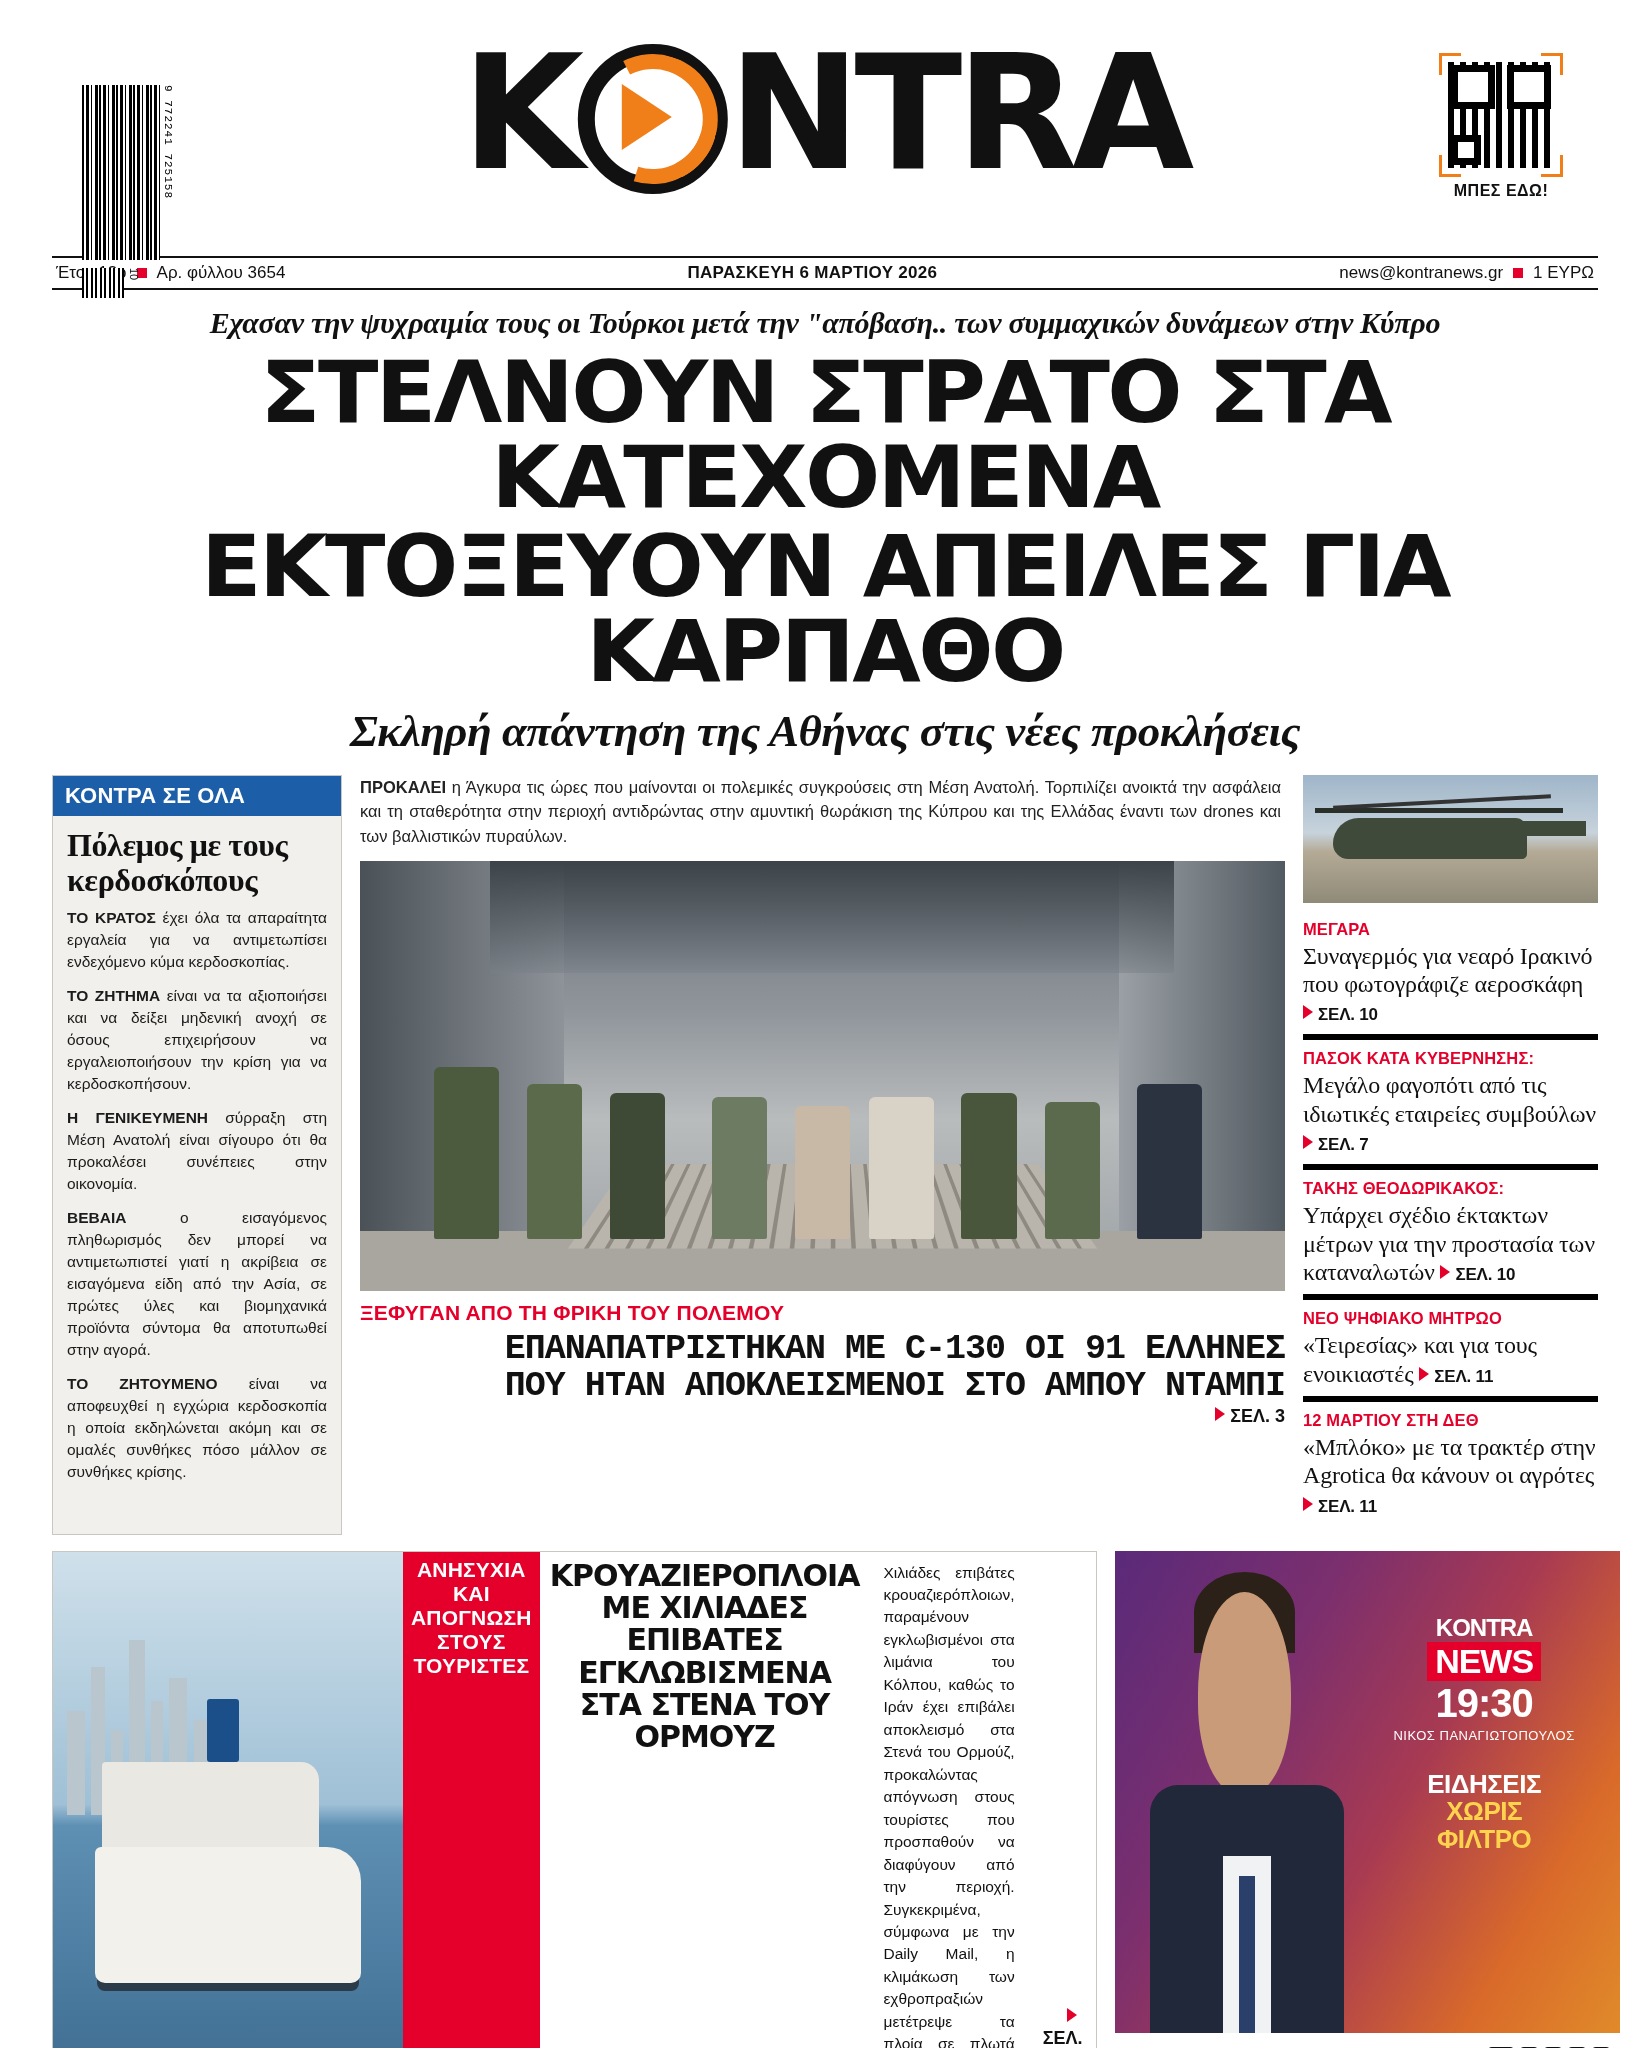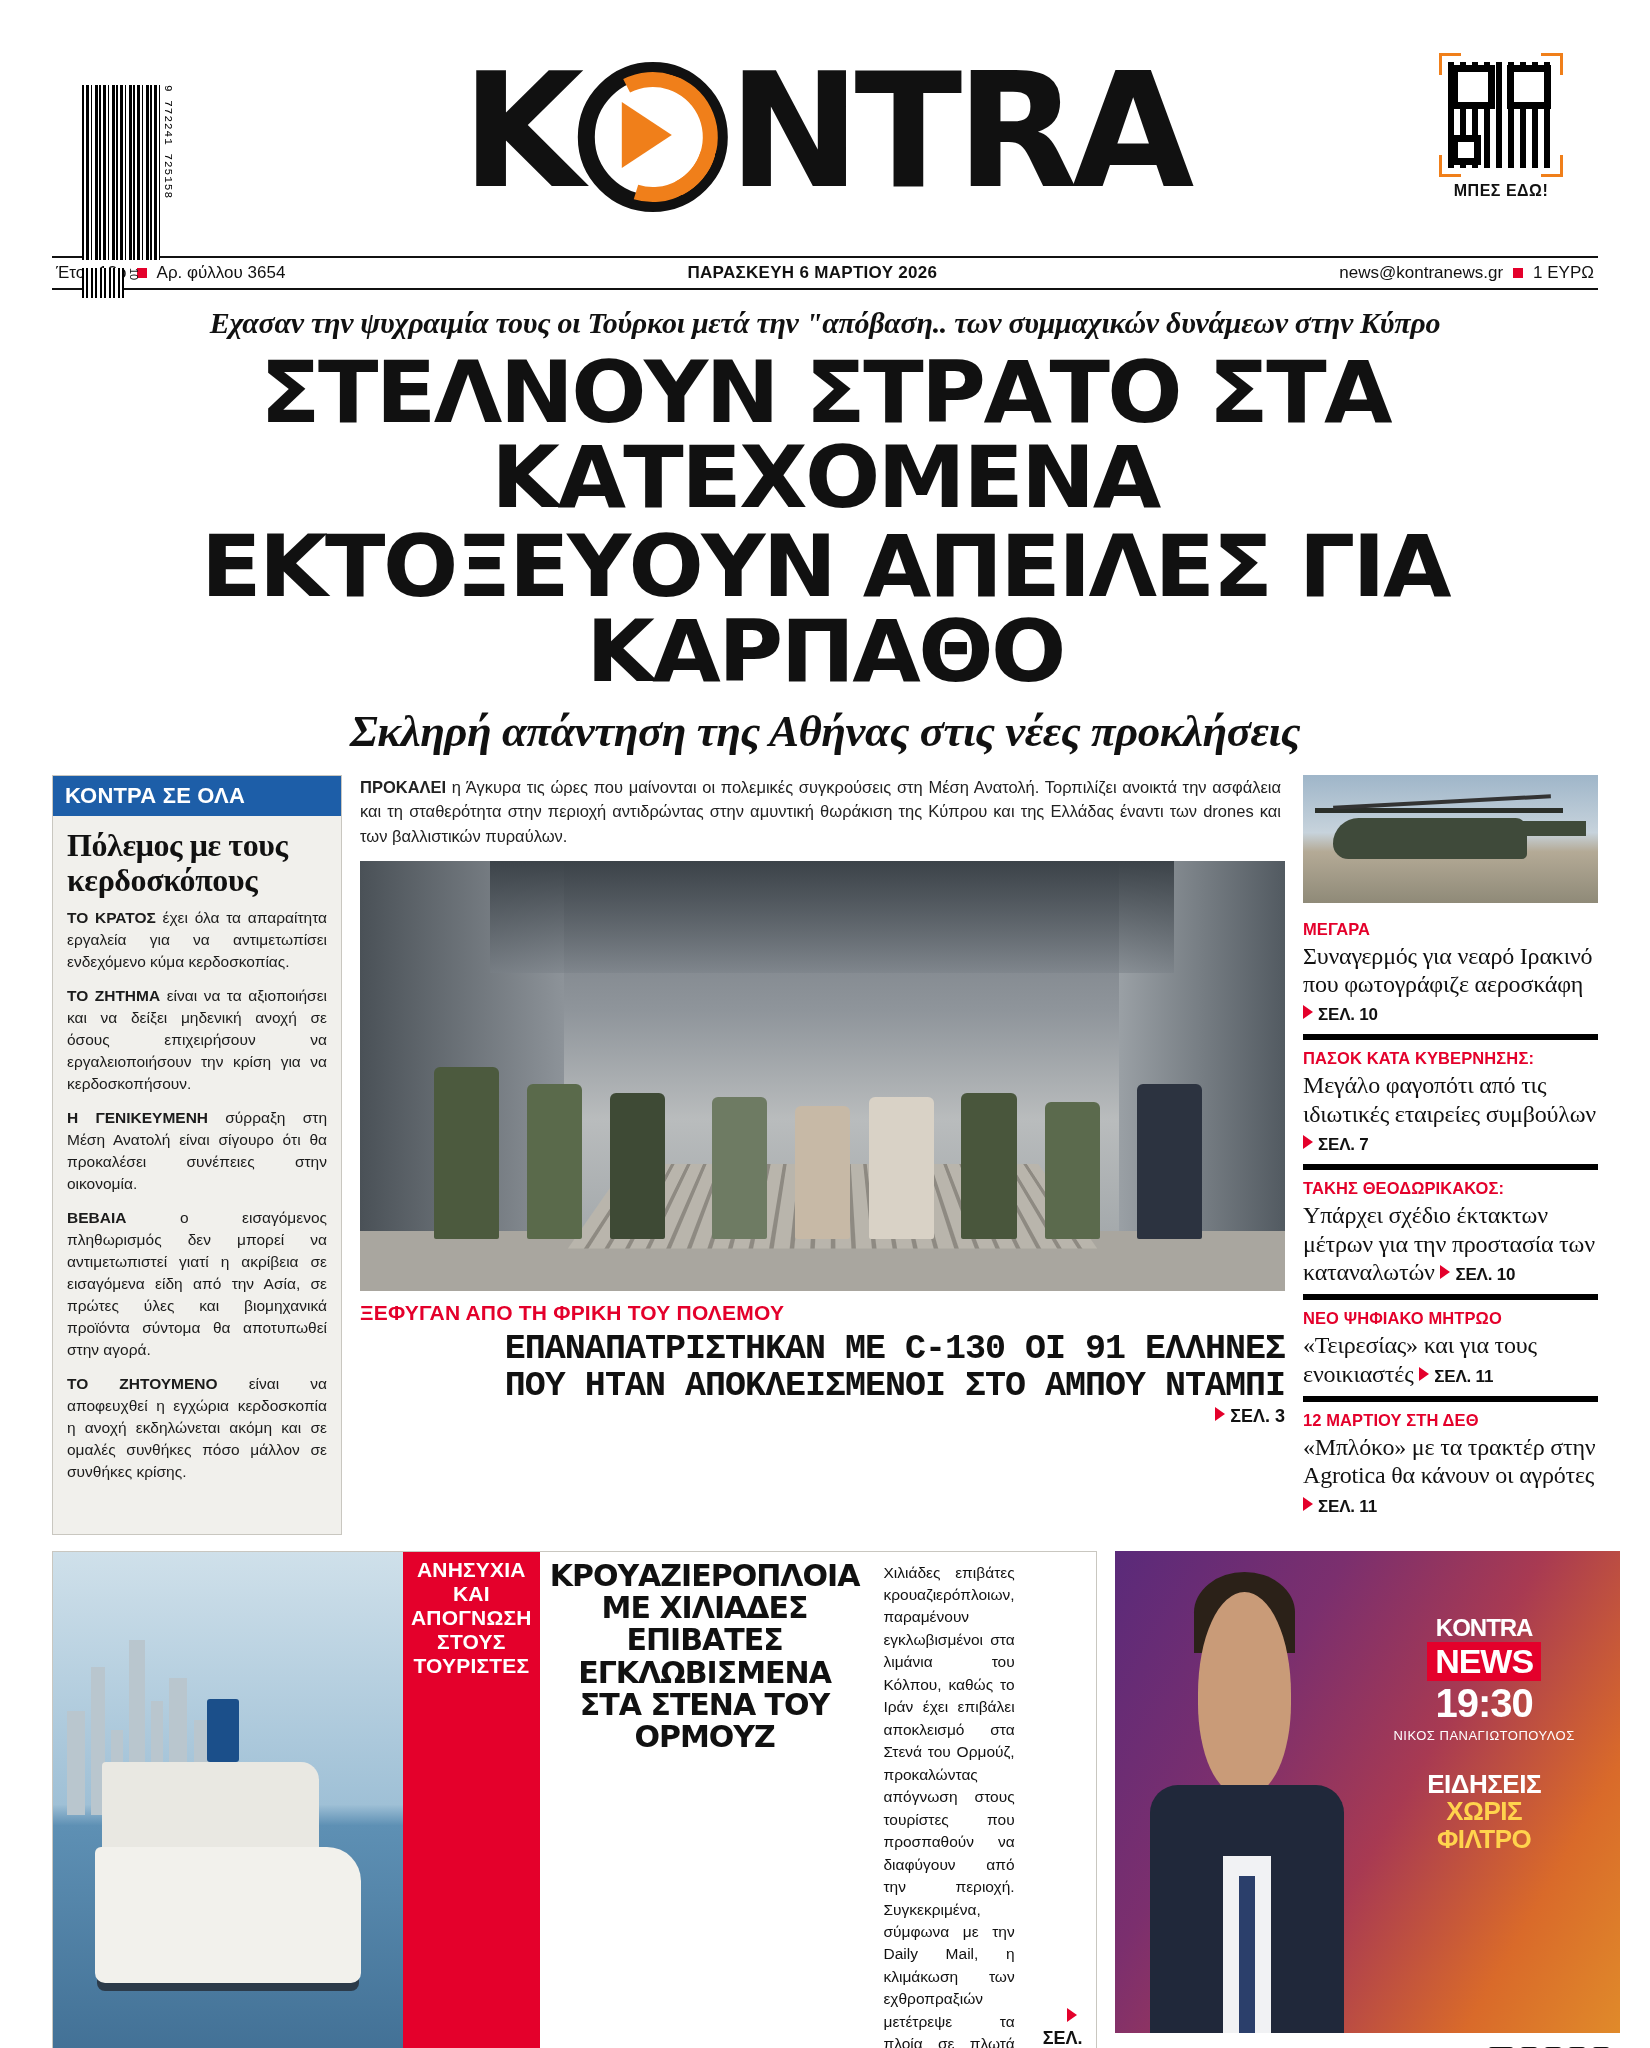--- a/index.html
+++ b/index.html
@@ -28,21 +28,21 @@
     font-size: 11px; letter-spacing: 1px; margin-left: 2px; color: #000;
     font-family: "Liberation Mono", monospace;
   }
   .barcode-small {
     position: absolute; left: 30px; top: 268px;
     width: 42px; height: 30px;
     background: repeating-linear-gradient(90deg,#000 0 2px,#fff 2px 4px,#000 4px 6px,#fff 6px 9px);
   }
   .barcode-issue { position: absolute; left: 76px; top: 268px; font-size: 11px; writing-mode: vertical-rl; }
 
-  .logo { position: absolute; left: 50%; transform: translateX(-50%); top: 52px; }
+  .logo { position: absolute; left: 50%; transform: translateX(-50%); top: 34px; }
   .logo-text {
     font-family: "DejaVu Sans", sans-serif;
     font-weight: bold; font-size: 158px; letter-spacing: -6px;
     color: #111; line-height: 1; white-space: nowrap;
   }
   .logo-o {
     display: inline-block; position: relative; width: 150px; height: 150px;
     vertical-align: -26px;
   }
   .logo-o .ring {
@@ -325,21 +325,21 @@
   <div class="grid">
 
     <div class="left-col">
       <div class="left-band">ΚΟΝΤΡΑ ΣΕ ΟΛΑ</div>
       <div class="left-title">Πόλεμος με τους κερδοσκόπους</div>
       <div class="left-body">
         <p><b>ΤΟ ΚΡΑΤΟΣ</b><span> έχει όλα τα απαραίτητα εργαλεία για να αντιμετωπίσει ενδεχόμενο κύμα κερδοσκοπίας.</span></p>
         <p><b>ΤΟ ΖΗΤΗΜΑ</b><span> είναι να τα αξιοποιήσει και να δείξει μηδενική ανοχή σε όσους επιχειρήσουν να εργαλειοποιήσουν την κρίση για να κερδοσκοπήσουν.</span></p>
         <p><b>Η ΓΕΝΙΚΕΥΜΕΝΗ</b><span> σύρραξη στη Μέση Ανατολή είναι σίγουρο ότι θα προκαλέσει συνέπειες στην οικονομία.</span></p>
         <p><b>ΒΕΒΑΙΑ</b><span> ο εισαγόμενος πληθωρισμός δεν μπορεί να αντιμετωπιστεί γιατί η ακρίβεια σε εισαγόμενα είδη από την Ασία, σε πρώτες ύλες και βιομηχανικά προϊόντα σύντομα θα αποτυπωθεί στην αγορά.</span></p>
-        <p><b>ΤΟ ΖΗΤΟΥΜΕΝΟ</b><span> είναι να αποφευχθεί η εγχώρια κερδοσκοπία η ανοχή εκδηλώνεται ακόμη και σε ομαλές συνθήκες πόσο μάλλον σε συνθήκες κρίσης.</span></p>
+        <p><b>ΤΟ ΖΗΤΟΥΜΕΝΟ</b><span> είναι να αποφευχθεί η εγχώρια κερδοσκοπία η οποία εκδηλώνεται ακόμη και σε ομαλές συνθήκες πόσο μάλλον σε συνθήκες κρίσης.</span></p>
       </div>
     </div>
 
     <div class="center-col">
       <div class="lede"><b>ΠΡΟΚΑΛΕΙ</b><span> η Άγκυρα τις ώρες που μαίνονται οι πολεμικές συγκρούσεις στη Μέση Ανατολή. Τορπιλίζει ανοικτά την ασφάλεια και τη σταθερότητα στην περιοχή αντιδρώντας στην αμυντική θωράκιση της Κύπρου και της Ελλάδας έναντι των drones και των βαλλιστικών πυραύλων.</span></div>
 
       <div class="photo-main">
         <span class="cargo-wall-l"></span>
         <span class="cargo-wall-r"></span>
         <span class="cargo-ceiling"></span>

